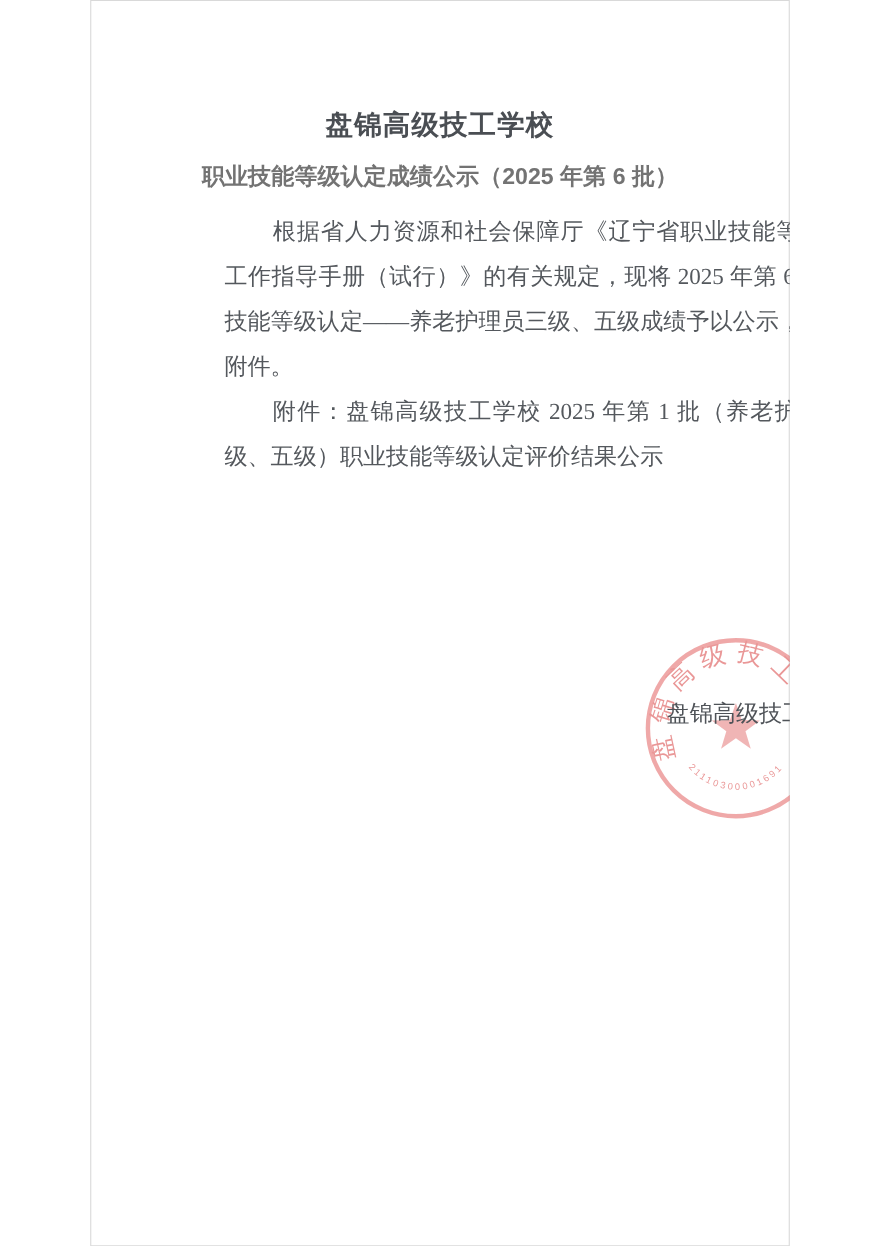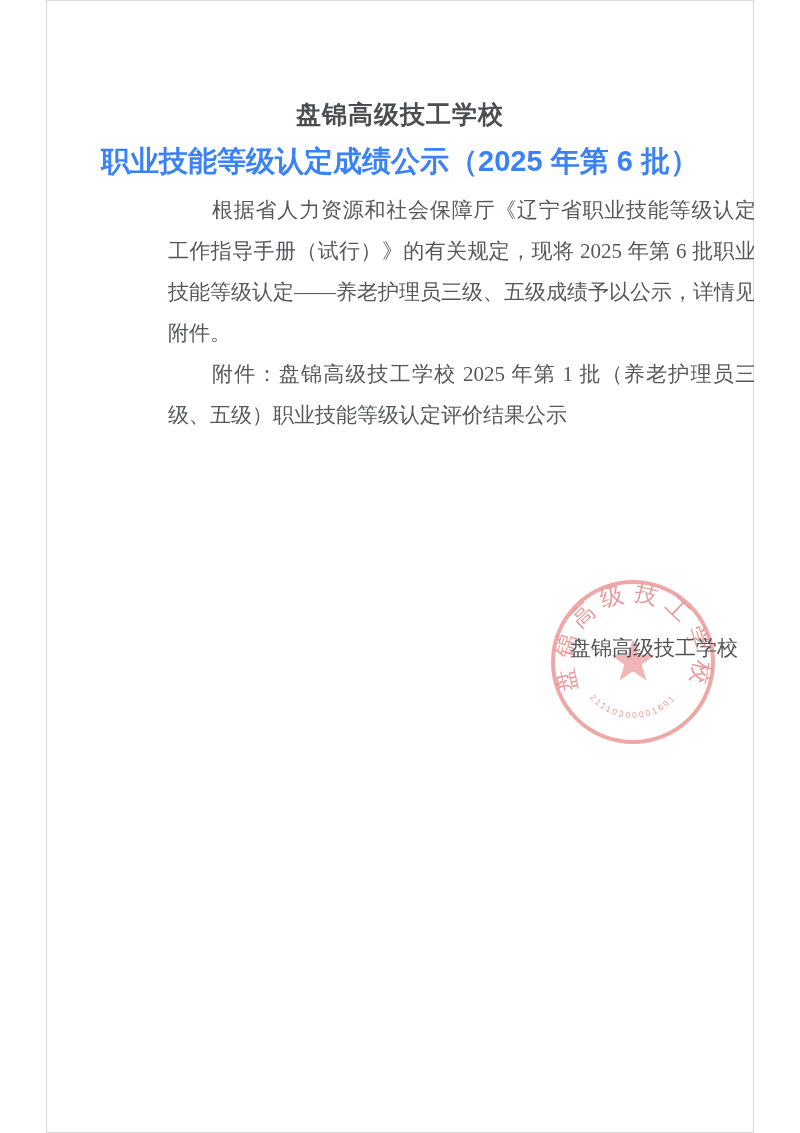--- a/index.html
+++ b/index.html
@@ -1,37 +1,37 @@
 <!DOCTYPE html>
 <html><head>
 <meta charset="utf-8">
 <style>
   html,body { margin:0; padding:0; background:#ffffff; }
   .page {
     position:relative;
-    width:708px; height:1133px;
+    width:636px; height:1133px;
     margin:0 auto;
     background:#ffffff;
     box-shadow: inset 0 0 0 1px #d9d9d9;
     overflow:hidden;
     font-family:"Liberation Serif","DejaVu Serif",serif;
   }
   .doc-title-1 {
     margin:0; padding-top:97px;
     text-align:center;
     font-family:"Liberation Sans","DejaVu Sans",sans-serif;
     font-size:25px; font-weight:600; line-height:34px;
     color:#4a4e53; letter-spacing:1px;
   }
   .doc-title-2 {
     margin:13px 0 0 0;
     text-align:center;
     font-family:"Liberation Sans","DejaVu Sans",sans-serif;
-    font-size:29px; font-weight:600; line-height:34px;
-    color:#3b82f6;
+    font-size:21px; font-weight:600; line-height:34px;
+    color:#737373;
   }
   .doc-body {
     margin:12px 0 0 122px;
     width:588px;
     font-size:21px; line-height:41px;
     color:#54585d;
     text-align:justify;
   }
   .doc-body p { margin:0; text-indent:44px; }
   .signature-block {

